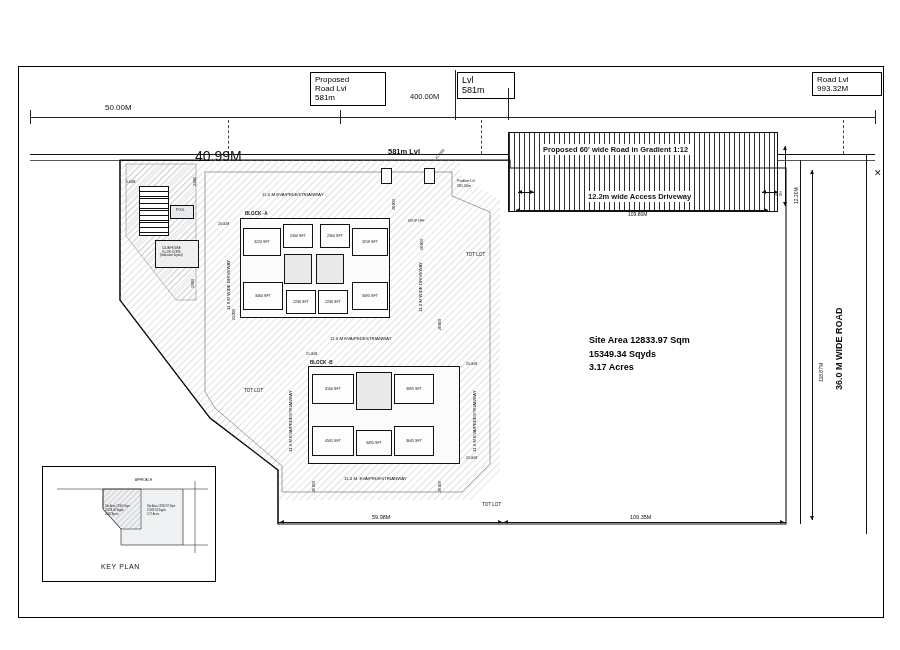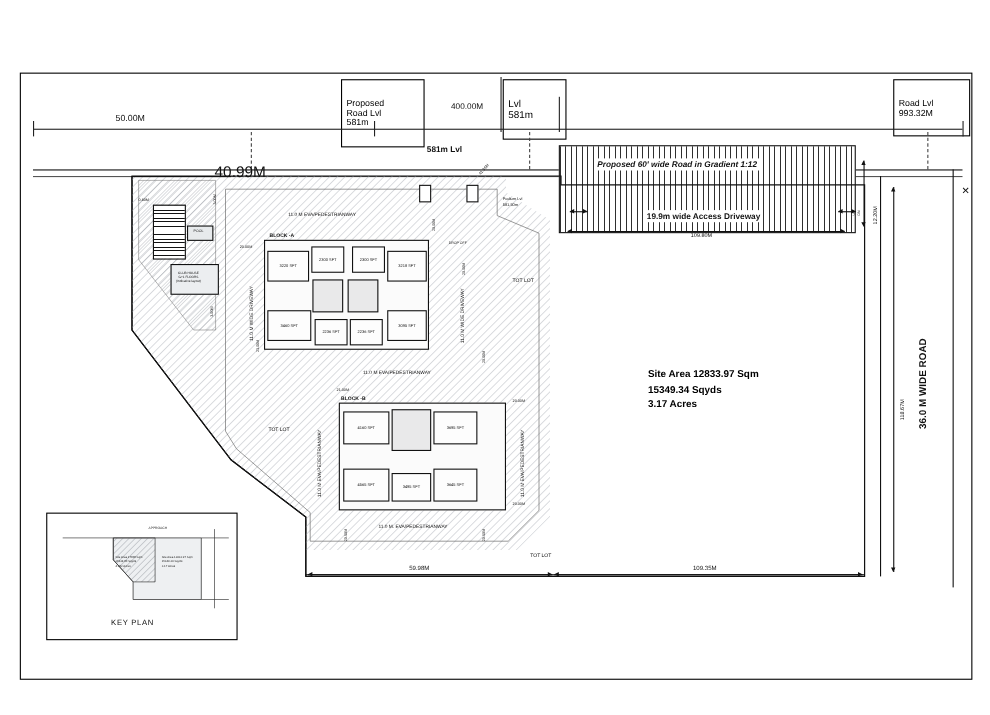--- a/index.html
+++ b/index.html
@@ -5,21 +5,21 @@
   html,body{margin:0;padding:0;background:#ffffff;}
   body{width:900px;height:650px;overflow:hidden;font-family:"Liberation Sans",sans-serif;color:#000;}
   #sheet{position:relative;width:900px;height:650px;}
   .txt{position:absolute;white-space:nowrap;font-family:"Liberation Sans",sans-serif;color:#111;}
   .b{font-weight:bold;}
   .frame{position:absolute;border:1.4px solid #000;}
   .thin{position:absolute;background:#222;}
   .hline{height:1px;}
   .vline{width:1px;}
   .dash-v{position:absolute;width:0;border-left:1px dashed #444;}
-  .boxlbl{position:absolute;border:1.2px solid #000;background:#fff;padding:16px 4px;line-height:1.15;}
+  .boxlbl{position:absolute;border:1.2px solid #000;background:#fff;padding:2px 4px;line-height:1.15;}
   .hatch-v{position:absolute;
     background-image:repeating-linear-gradient(90deg,#2f2f2f 0 0.7px,rgba(0,0,0,0) 0.7px 5px);
     background-color:#ffffff;}
   .plainfill{position:absolute;background:#ffffff;border:1px solid #111;}
   .unit{position:absolute;border:1px solid #111;background:#fdfdfd;display:flex;align-items:center;justify-content:center;font-size:3.6px;color:#111;}
   .core{position:absolute;border:1px solid #111;background:#e9e9ea;}
   .rot90{transform:rotate(-90deg);transform-origin:left top;}
   .arrowrow{position:absolute;height:1px;background:#111;}
   .arrowrow:before,.arrowrow:after{content:"";position:absolute;top:-2.5px;width:0;height:0;border-top:2.5px solid transparent;border-bottom:2.5px solid transparent;}
   .arrowrow:before{left:0;border-right:4px solid #111;}
@@ -66,28 +66,28 @@
 
   <div class="thin hline" style="left:30px;top:154px;width:845px;background:#111;height:1.2px;"></div>
   <div class="thin hline" style="left:30px;top:160px;width:845px;background:#555;"></div>
 
   <div class="dash-v" style="left:228px;top:120px;height:34px;"></div>
   <div class="dash-v" style="left:481px;top:120px;height:34px;"></div>
   <div class="dash-v" style="left:843px;top:120px;height:34px;"></div>
   <div class="thin vline" style="left:455px;top:70px;height:50px;"></div>
   <div class="thin vline" style="left:508px;top:88px;height:32px;"></div>
 
-  <div class="txt b" style="left:388px;top:131px;font-size:7.5px;">581m Lvl</div>
+  <div class="txt b" style="left:388px;top:147px;font-size:7.5px;">581m Lvl</div>
   <div class="txt" style="left:434px;top:152px;font-size:3.6px;transform:rotate(-48deg);">41.36M</div>
 
   <div class="txt" style="left:874px;top:168px;font-size:9px;">✕</div>
 
   <div class="hatch-v" style="left:508px;top:132px;width:268px;height:78px;border:1px solid #111;"></div>
-  <div class="txt b" style="left:541px;top:144px;font-size:7.5px;background:#fff;padding:1px 2px;font-style:italic;">Proposed 60' wide Road in Gradient 1:12</div>
-  <div class="txt b" style="left:586px;top:191px;font-size:7.5px;background:#fff;padding:1px 2px;">19.9m wide Access Driveway</div>
+  <div class="txt b" style="left:541px;top:144px;font-size:7.5px;background:#fff;padding:1px 2px;">Proposed 60' wide Road in Gradient 1:12</div>
+  <div class="txt b" style="left:586px;top:191px;font-size:7.5px;background:#fff;padding:1px 2px;">12.2m wide Access Driveway</div>
 
   <div class="arrowrow" style="left:516px;top:210px;width:252px;"></div>
   <div class="txt" style="left:628px;top:211px;font-size:5px;">109.80M</div>
   <div class="arrowcol" style="left:785px;top:146px;height:60px;"></div>
   <div class="txt rot90" style="left:793px;top:204px;font-size:5px;">12.20M</div>
   <div class="arrowrow" style="left:518px;top:192px;width:16px;"></div>
   <div class="arrowrow" style="left:762px;top:192px;width:16px;"></div>
   <div class="txt rot90" style="left:774px;top:196px;font-size:3.2px;">UP</div>
   <div class="txt rot90" style="left:779px;top:196px;font-size:3.2px;">DN</div>
 

